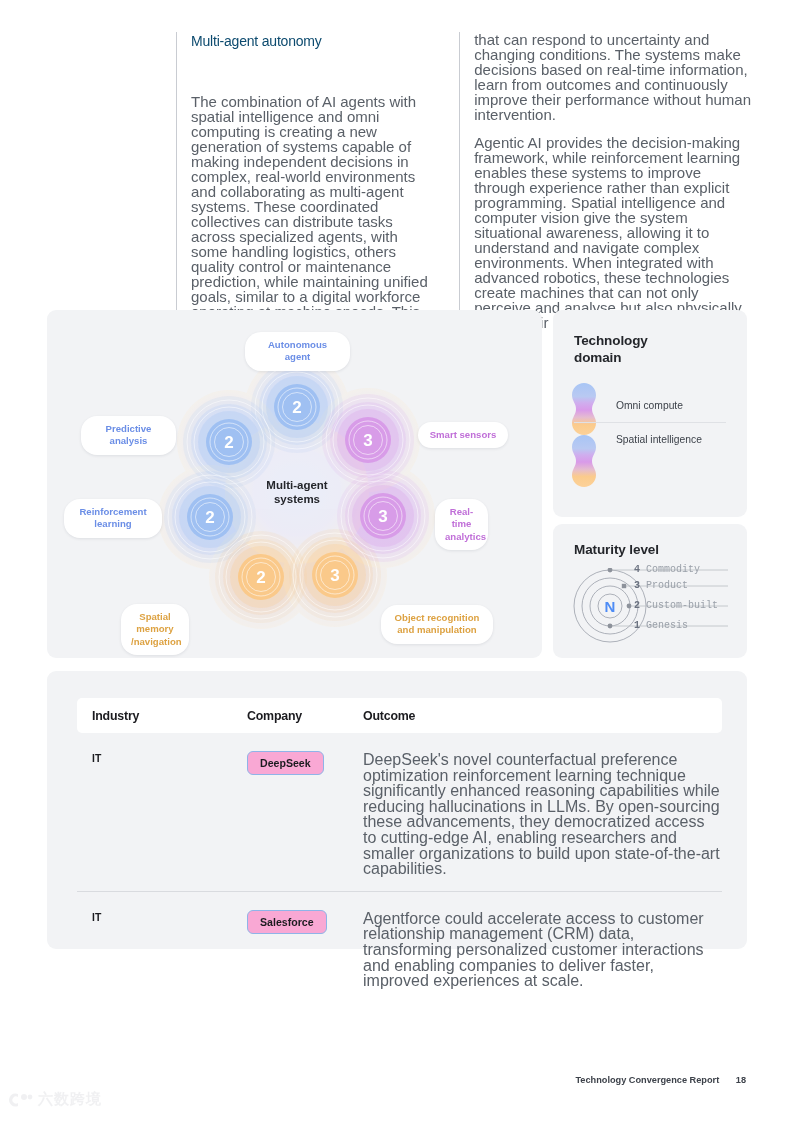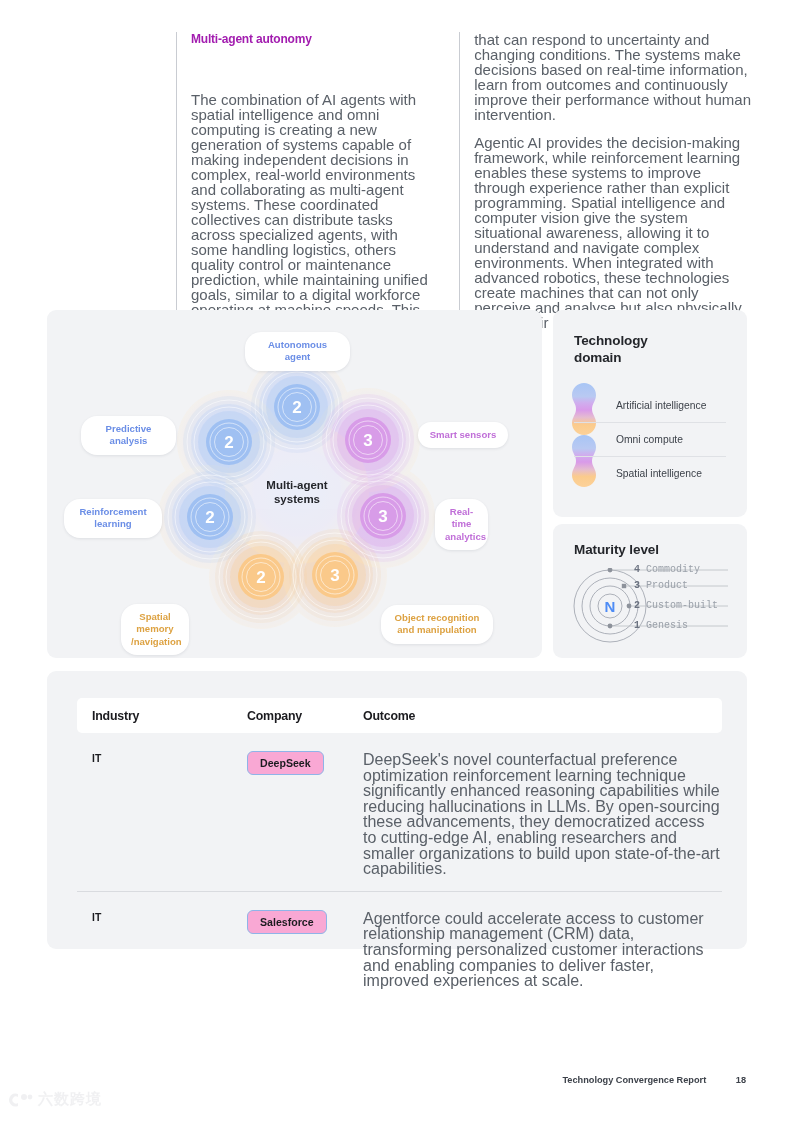--- a/index.html
+++ b/index.html
@@ -10,21 +10,21 @@
     overflow: hidden;
   }
   .page { position: relative; width: 793px; height: 1121px; }
 
   
   .intro { position: absolute; left: 176px; top: 32px; width: 580px; display: flex; }
   .col { padding-left: 14px; border-left: 1px solid #c9ccd2; }
   .col-left  { width: 265px; }
   .col-right { width: 300px; margin-left: 21px; }
   .intro h1 {
-    font-size: 12px; font-weight: bold; color: #a21caf;
+    font-size: 14px; font-weight: normal; color: #0c4a6e;
     letter-spacing: -0.2px; line-height: 1.3;
   }
   .intro p {
     font-size: 15px; line-height: 15px; color: #5a6068;
   }
   .col-left p { margin-top: 44px; }
   .col-right p + p { margin-top: 13px; }
 
   
   .panel { position: absolute; background: #f2f3f5; border-radius: 9px; }
@@ -103,21 +103,21 @@
   }
   .cell-out {
     flex: 1; font-size: 16px; line-height: 15.6px; color: #5a6068; padding-top: 1px;
   }
 
   
   .footer {
     position: absolute; right: 47px; top: 1075px;
     font-size: 9.2px; font-weight: bold; color: #3d424a;
   }
-  .footer .pg { margin-left: 27px; }
+  .footer .pg { margin-left: 14px; }
   .watermark {
     position: absolute; left: 8px; top: 1090px;
     display: flex; align-items: center; gap: 4px; opacity: 0.5;
   }
   .wm-text {
     font-size: 15px; font-weight: bold; color: #e2e3e6;
     letter-spacing: 1px; font-family: "DejaVu Sans", sans-serif;
   }
 </style>
 </head>
@@ -267,23 +267,20 @@
           <stop offset="100%" stop-color="#fcd199"></stop>
         </linearGradient>
       </defs>
       <path d="M12,0 C18.6,0 24,5.4 24,12 C24,18 20,20.5 20,26 C20,31.5 24,34 24,40 C24,46.6 18.6,52 12,52
                C5.4,52 0,46.6 0,40 C0,34 4,31.5 4,26 C4,20.5 0,18 0,12 C0,5.4 5.4,0 12,0 Z" fill="url(#pillgrad)"></path>
       <path d="M12,52 C18.6,52 24,57.4 24,64 C24,70 20,72.5 20,78 C20,83.5 24,86 24,92 C24,98.6 18.6,104 12,104
                C5.4,104 0,98.6 0,92 C0,86 4,83.5 4,78 C4,72.5 0,70 0,64 C0,57.4 5.4,52 12,52 Z" fill="url(#pillgrad)"></path>
     </svg>
     <div class="legend-rows" id="legend-rows">
         <div class="legend-row">
-          <span>Artificial intelligence</span>
-        </div>
-        <div class="legend-row">
           <span>Omni compute</span>
         </div>
         <div class="legend-row">
           <span>Spatial intelligence</span>
         </div>
       </div>
   </div>
 
   <div class="panel" id="maturity-panel">
     <div class="panel-title">Maturity level</div>

